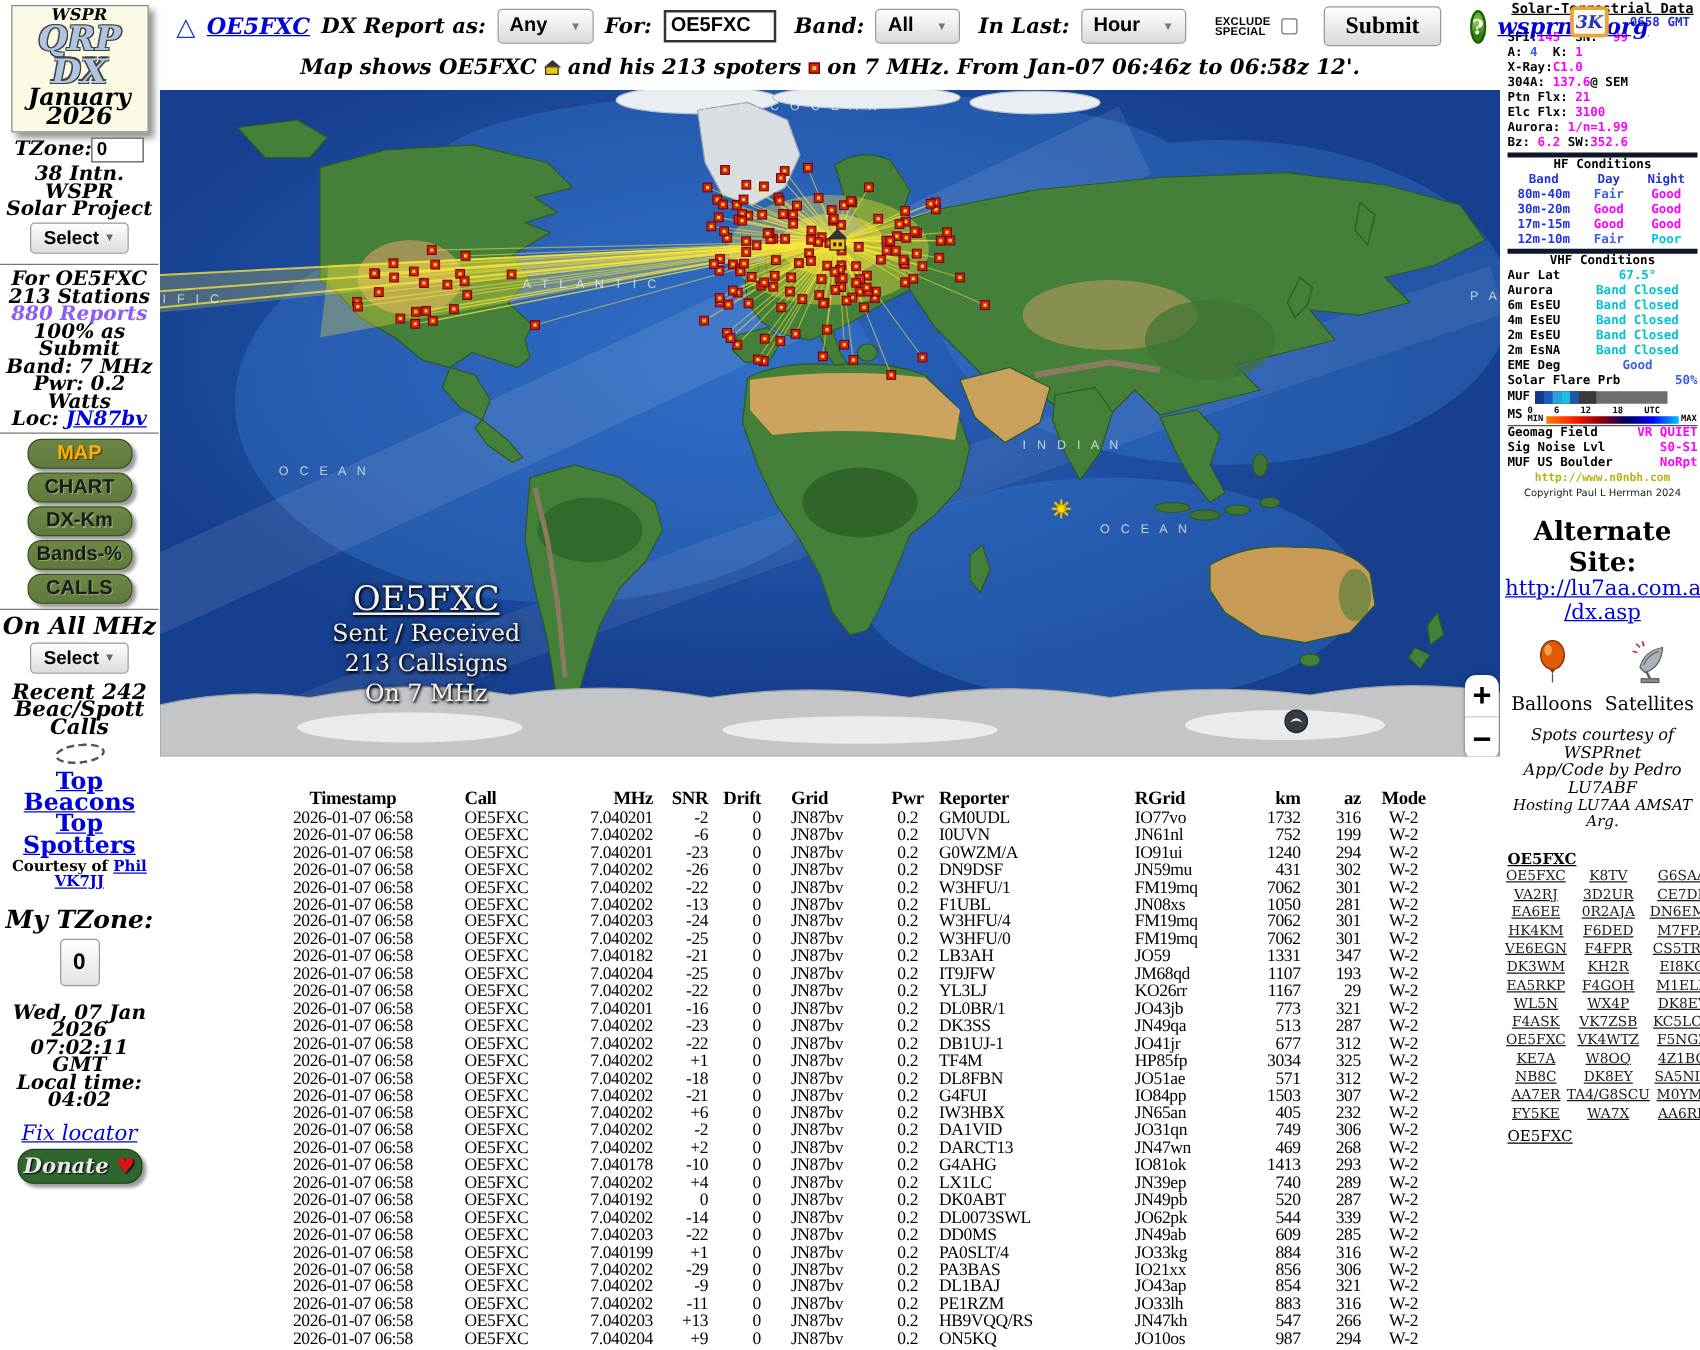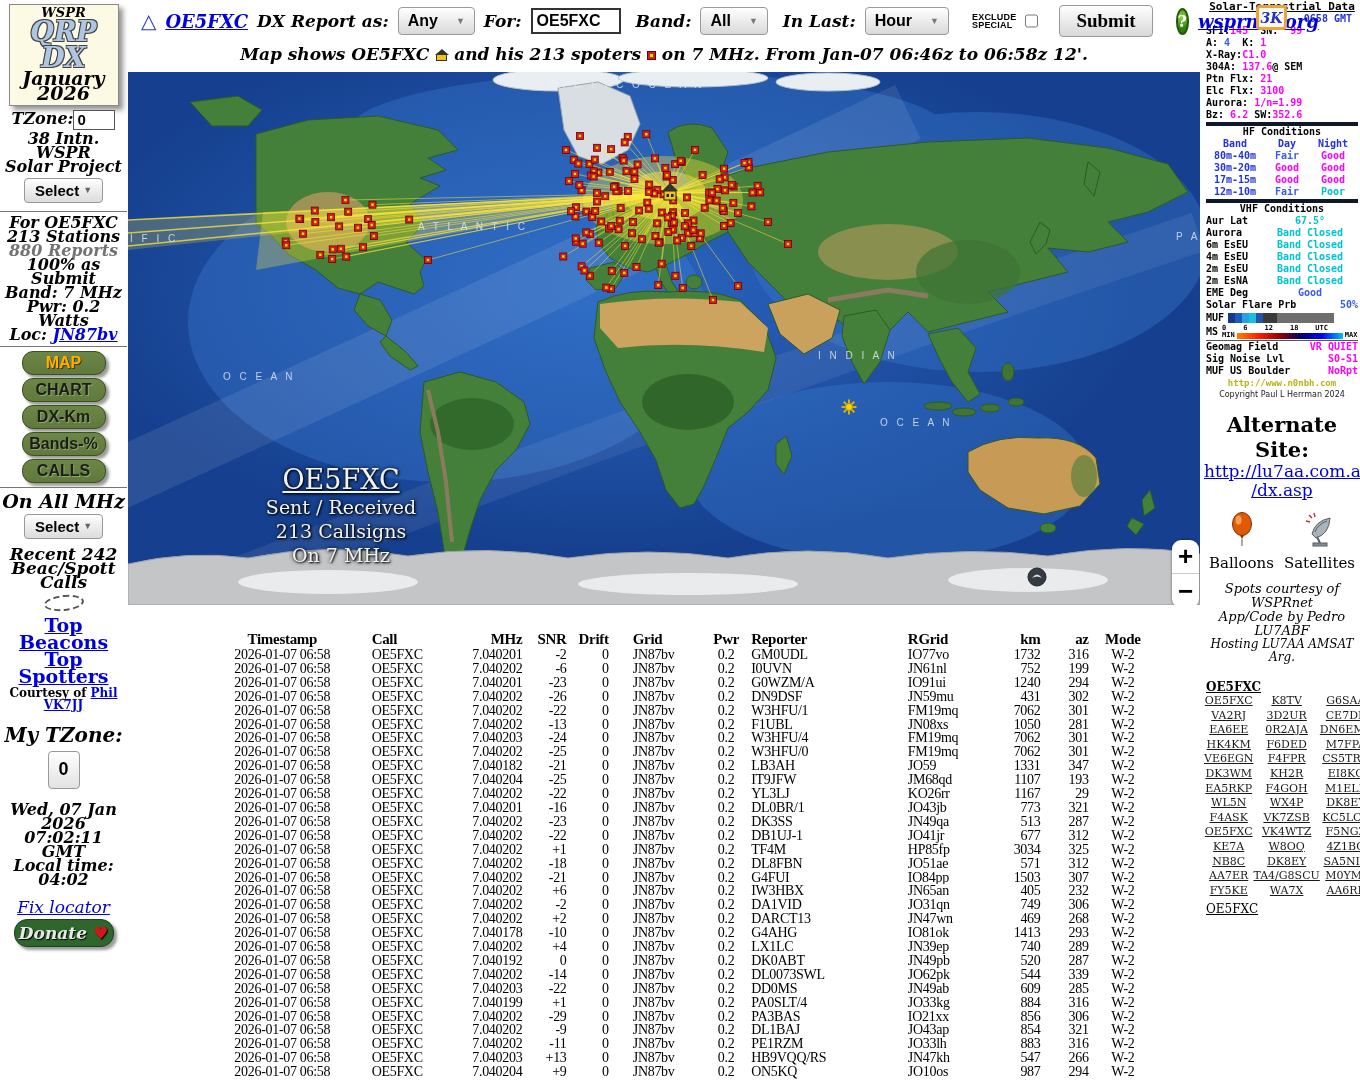--- a/index.html
+++ b/index.html
@@ -16,21 +16,21 @@
 #logoBox .mon{font-size:19px;font-weight:bold;font-style:italic;line-height:15px}
 .tzrow{margin-top:3px;font-size:16px;font-weight:bold;font-style:italic}
 .tzrow input{width:42px;height:20px;border:1px solid #555;font:bold 15px "Liberation Sans",sans-serif;padding-left:3px;vertical-align:middle}
 .bital{font-weight:bold;font-style:italic}
 .proj{font-size:16px;line-height:14px;margin-top:2px}
 .selbtn{display:inline-flex;align-items:center;gap:4px;margin:4px auto;background:linear-gradient(#fefefe,#dcdcdc);
   border:1px solid #999;border-radius:4px;padding:3px 10px;font:bold 15px "Liberation Sans",sans-serif;cursor:pointer}
 .selbtn .car{font-size:9px;color:#666}
 .hr{border-top:1px solid #777;margin:4px 0}
 .sumline{font-size:16px;line-height:14px}
-.blue{color:#737373}
+.blue{color:#8b5cf6}
 .pill{width:84px;margin:3px auto;background:linear-gradient(#78935350,#60793d) #66813f;border:1px solid #3c5222;
   border-radius:11px;padding:2px 0;font:bold 16px "Liberation Sans",sans-serif;color:#1c1c1c;
   box-shadow:3px 3px 3px #9a9a9a;cursor:pointer;text-shadow:1px 1px 0 #8fa86a}
 .pill.active{color:#ffb000;text-shadow:1px 1px 0 #4d3900}
 .onall{font-size:19px;line-height:18px;margin-top:2px}
 .recent{font-size:17px;line-height:14px;margin-top:4px}
 .oval{width:40px;height:16px;border:2px dashed #555;border-radius:50%;margin:6px auto;transform:rotate(-6deg)}
 .toplink{display:block;font-size:19px;line-height:17px;font-weight:bold;}
 .court{font-size:12px;font-weight:bold;margin-top:2px;line-height:12px}
 .mytz{font-size:20px;margin-top:12px}

